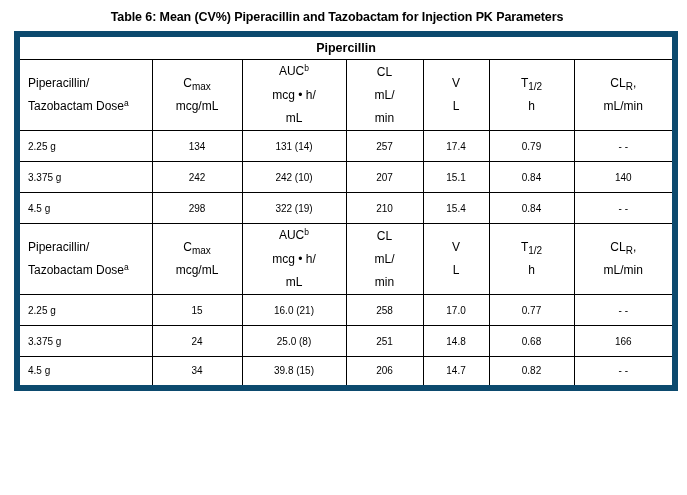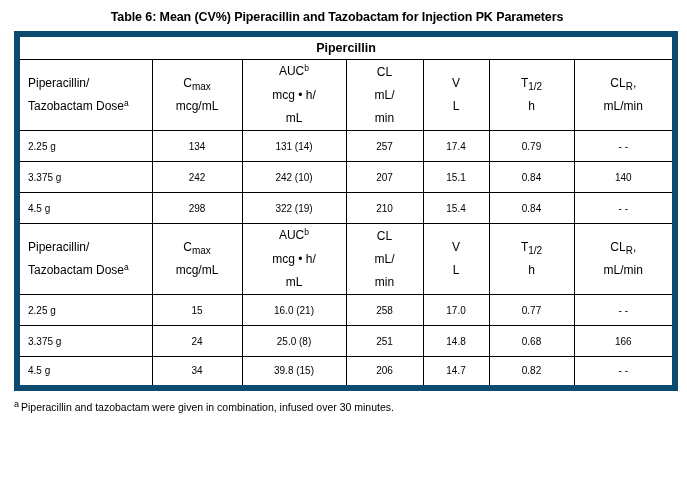--- a/index.html
+++ b/index.html
@@ -236,18 +236,15 @@
         <td class="datacell">206</td>
         <td class="datacell">14.7</td>
         <td class="datacell">0.82</td>
         <td class="datacell">- -</td>
       </tr>
 
     </tbody>
   </table>
 
   <div class="footnotes">
-    <div>
-      <span class="fn-mark">a</span><span>Piperacillin and tazobactam were given in combination, infused over 30 minutes.</span>
-    </div>
   </div>
 
 </div>
 
 </body></html>

